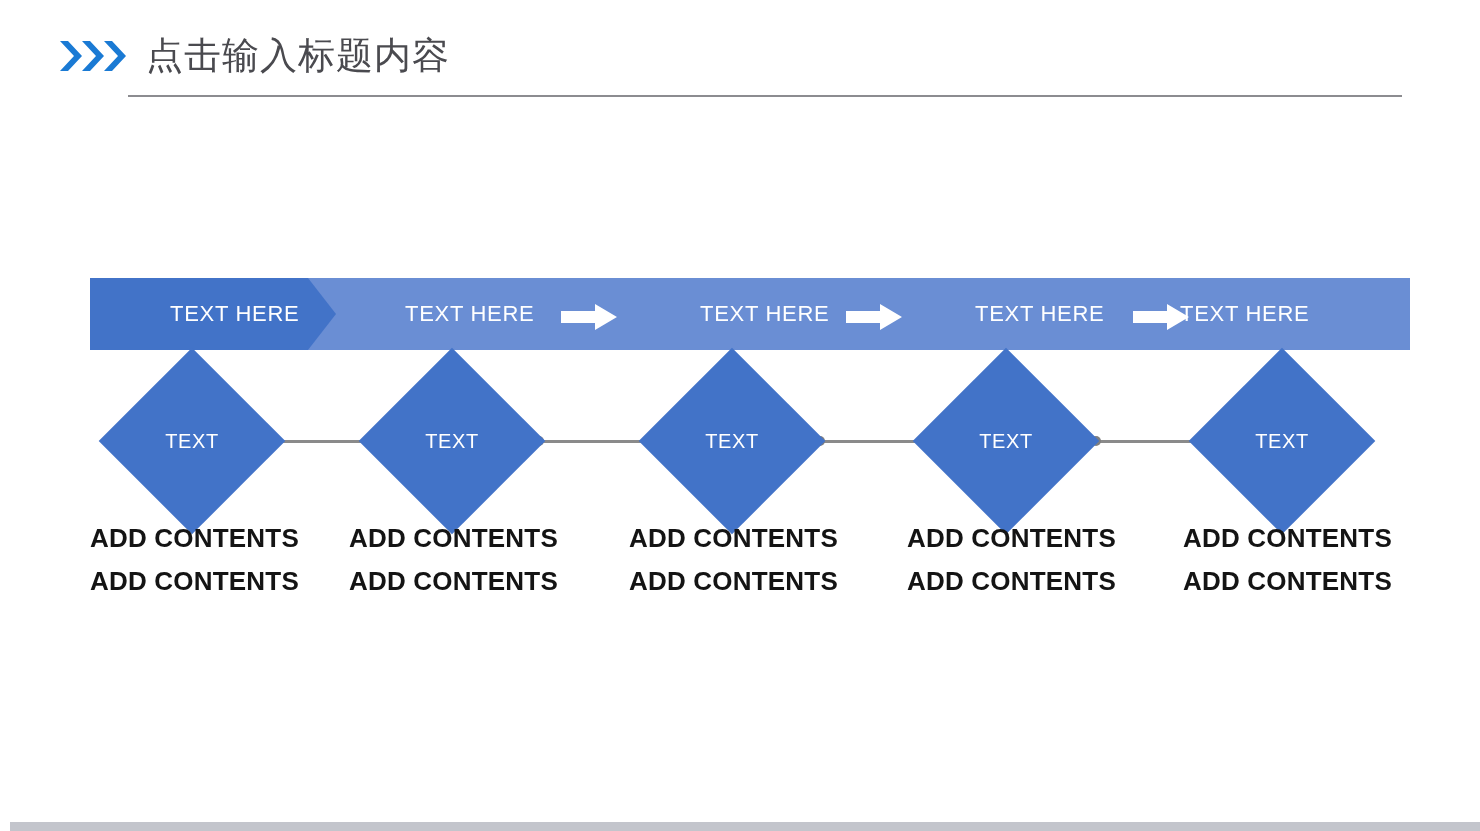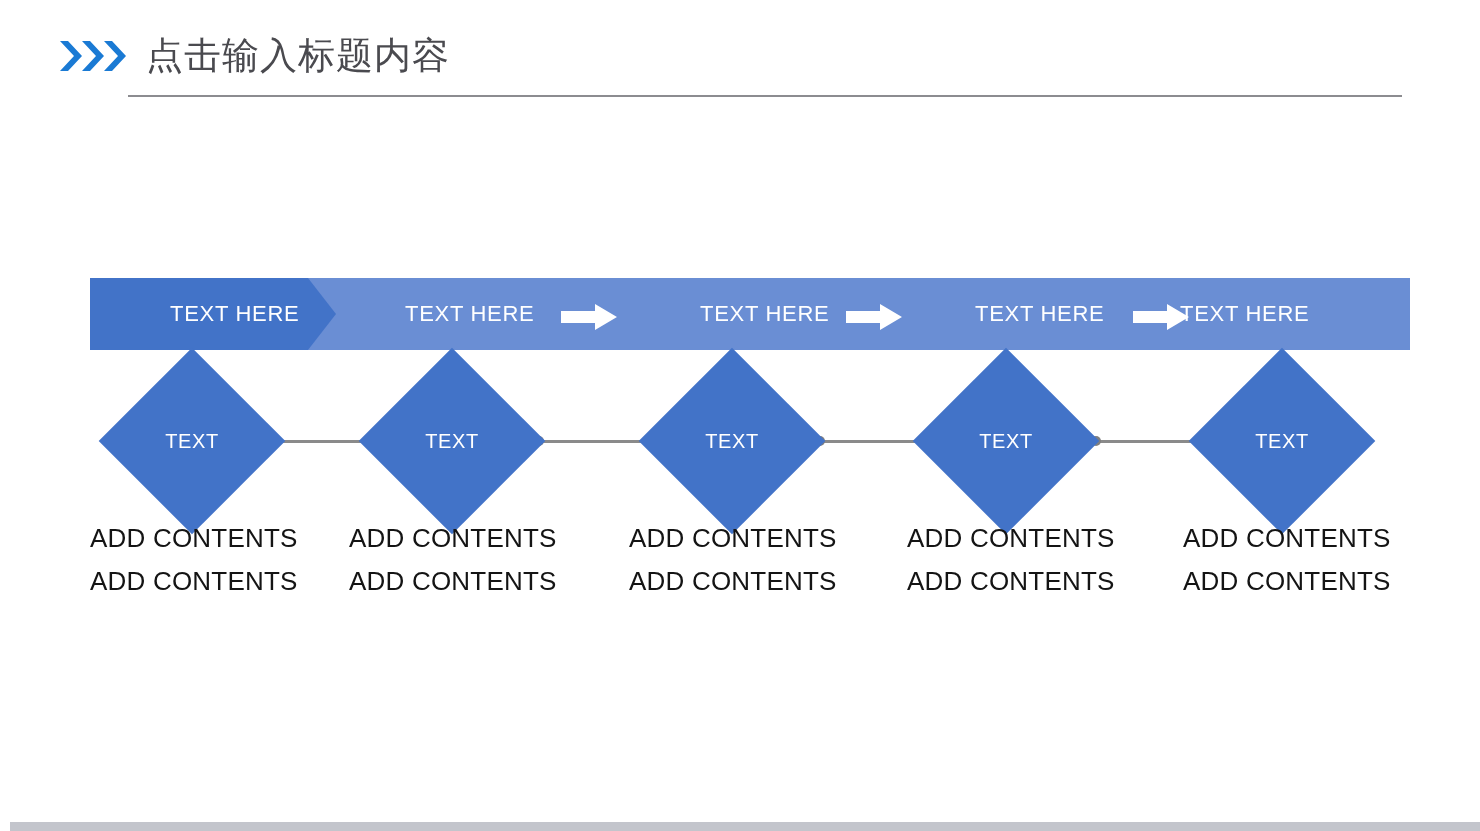--- a/index.html
+++ b/index.html
@@ -176,20 +176,21 @@
   }
   .caption {
     position: absolute;
     width: 240px;
     text-align: left;
     color: #141414;
     font-size: 26px;
     line-height: 44px;
     letter-spacing: 0.2px;
     white-space: nowrap;
+    font-weight: bold;
   }
 </style>
 </head>
 <body>
 
 <div id="slide">
 
   <div class="header">
 
     <div class="chev-icon">

